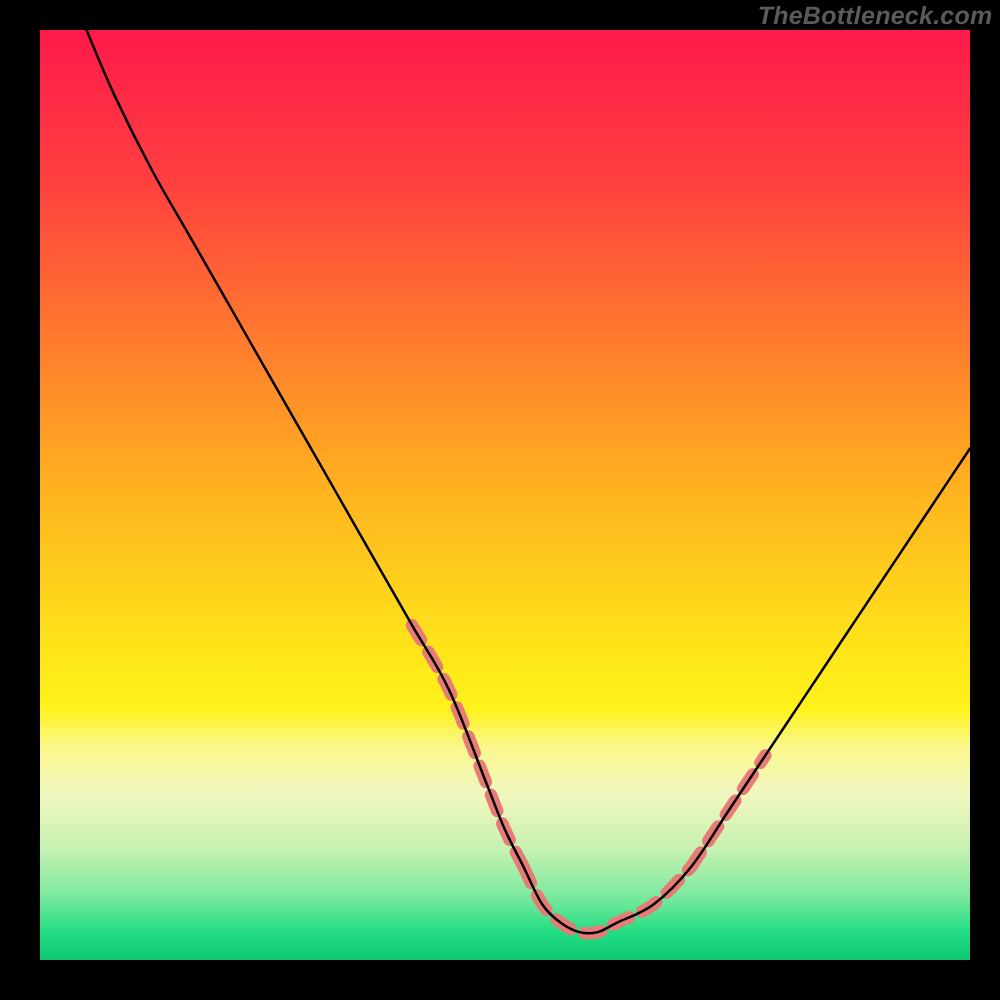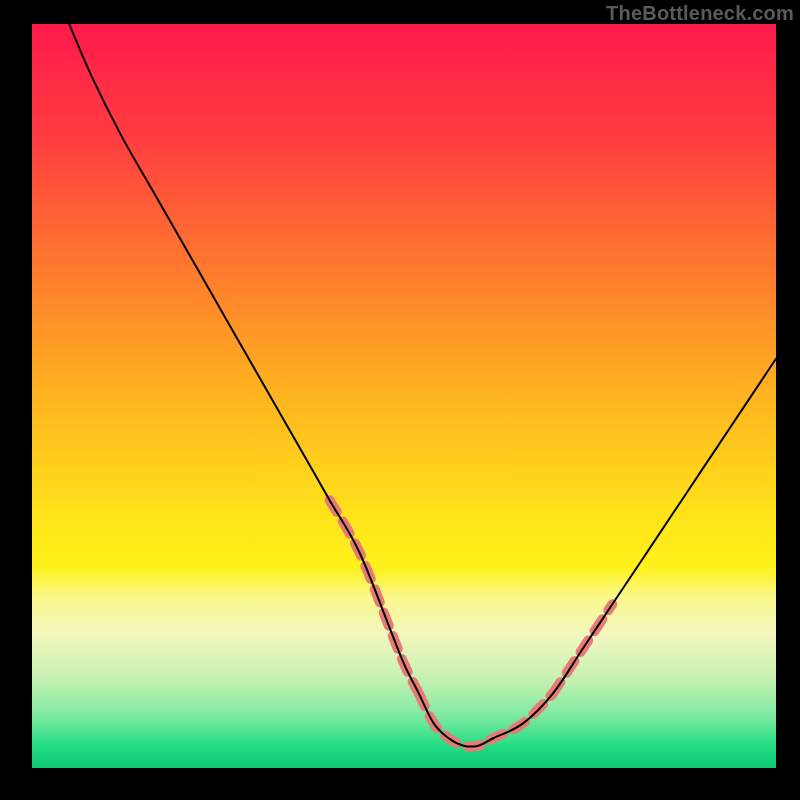--- a/index.html
+++ b/index.html
@@ -48,20 +48,21 @@
   }
   .watermark {
     position: absolute;
     top: 2px;
     right: 6px;
     color: #5a5a5a;
     font-size: 20px;
     font-weight: 600;
     letter-spacing: 0.2px;
     user-select: none;
+    font-style: italic;
   }
 </style>
 </head>
 <body>
 
 <div class="frame">
   <div class="plot-area" style="background: linear-gradient(rgb(255, 26, 75) 0%, rgb(255, 63, 63) 16%, rgb(255, 122, 46) 33%, rgb(255, 180, 31) 50%, rgb(255, 227, 26) 66%, rgb(255, 242, 26) 73%, rgb(250, 247, 138) 77%, rgb(242, 247, 191) 82%, rgb(199, 241, 177) 88%, rgb(125, 234, 160) 93%, rgb(35, 221, 132) 97%, rgb(15, 200, 115) 100%);">
     <svg viewBox="0 0 744 744" preserveAspectRatio="none">
       <path id="marker-seg-0" class="curve-marker" d="M 297.6 476.16 C 302.95680000000004 485.5344, 316.6464 505.47360000000003, 327.36 528.24 C 338.0736 551.0064, 349.08480000000003 582.552, 357.12 602.64 C 365.1552 622.728, 366.6432 627.7872, 372 639.84 C 377.3568 651.8928000000001, 384.2016 664.2432, 386.88 669.6" style="stroke: rgb(231, 123, 117);"></path>
       <path id="marker-seg-1" class="curve-marker" d="M 386.88 669.6 C 389.5584 674.9568, 396.4032 691.3248, 401.76000000000005 699.36 C 407.11680000000007 707.3952, 411.2832000000001 710.2224, 416.64000000000004 714.24 C 421.9968 718.2576, 426.1632 720.3408, 431.52 721.68 C 436.87679999999995 723.0192, 441.04319999999996 723.0192, 446.4 721.68 C 451.7568 720.3408, 453.24479999999994 718.2576, 461.28 714.24 C 469.3152 710.2224, 480.32640000000004 707.3952, 491.04 699.36 C 501.7536 691.3248, 515.4431999999999 674.9568, 520.8 669.6" style="stroke: rgb(231, 123, 117);"></path>

